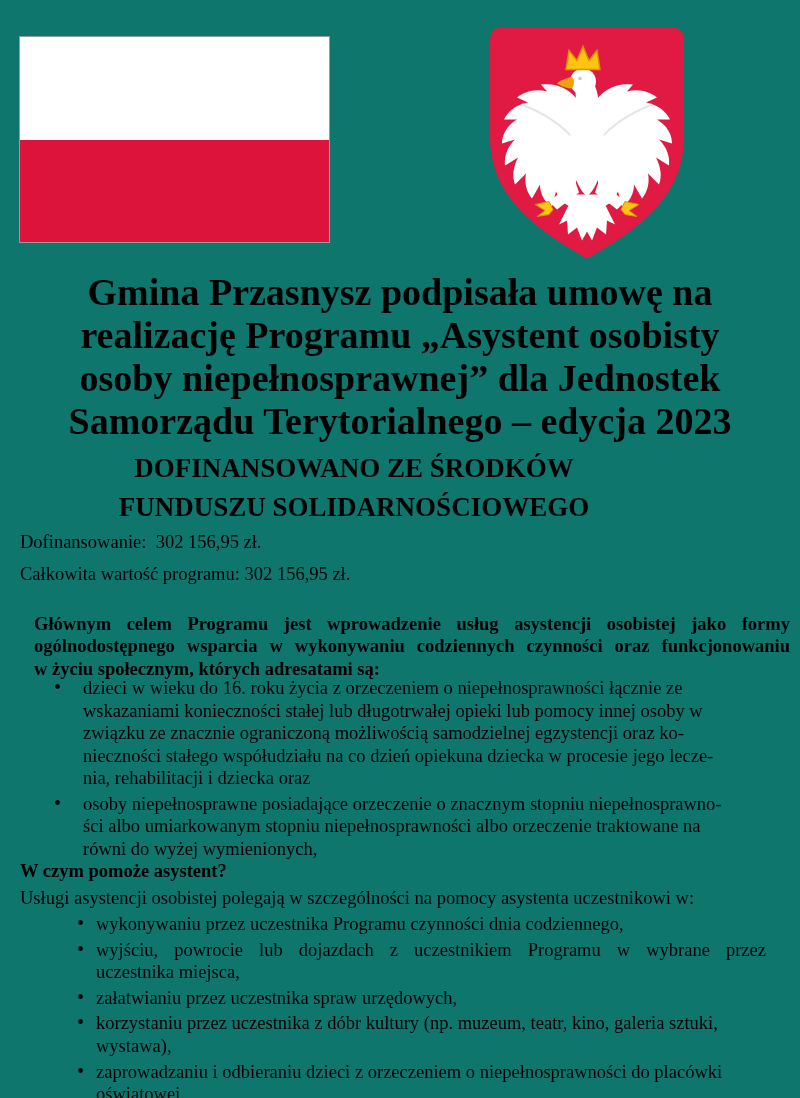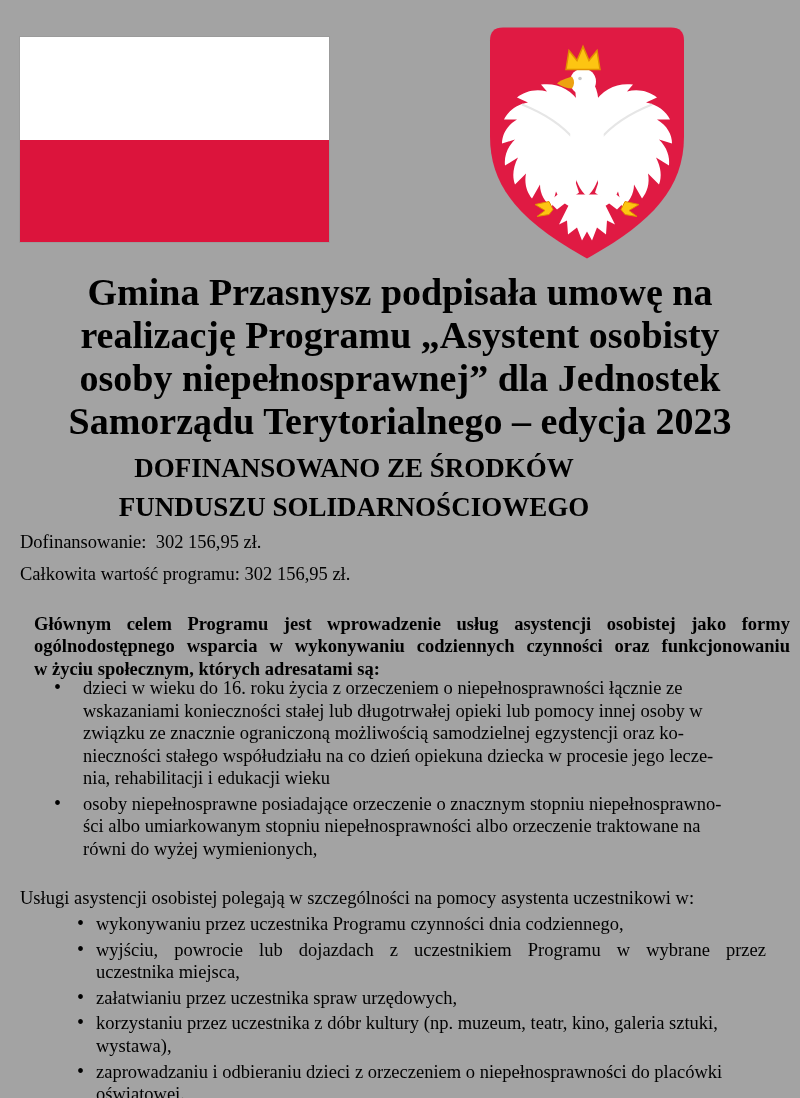--- a/index.html
+++ b/index.html
@@ -1,18 +1,18 @@
 <!DOCTYPE html>
 <html lang="pl"><head>
 <meta charset="utf-8">
 <style>
   html,body { margin:0; padding:0; background:#fff; }
   .page {
     position:relative; width:800px; height:1098px; margin:0 auto;
-    background:#a3a3a3; overflow:hidden; color:#000;
+    background:#0f766e; overflow:hidden; color:#000;
     font-family:"Liberation Serif","DejaVu Serif",serif;
   }
   
   .flag { position:absolute; left:19px; top:36px; width:311px; height:207px;
           border:1px solid #9b9b9b; box-sizing:border-box; }
   .flag-top { height:50%; background:#ffffff; }
   .flag-bottom { height:50%; background:#dc143c; }
   .emblem { position:absolute; left:487px; top:24px; width:200px; height:239px; }
 
   
@@ -108,33 +108,34 @@
   </div>
 
   <ul class="blist list1">
     <li>
       <span class="bullet">•</span>
       <div class="btext">
         <div>dzieci w wieku do 16. roku życia z orzeczeniem o niepełnosprawności łącznie ze</div>
         <div>wskazaniami konieczności stałej lub długotrwałej opieki lub pomocy innej osoby w</div>
         <div>związku ze znacznie ograniczoną możliwością samodzielnej egzystencji oraz ko-</div>
         <div>nieczności stałego współudziału na co dzień opiekuna dziecka w procesie jego lecze-</div>
-        <div>nia, rehabilitacji i edukacji wieku</div>
+        <div>nia, rehabilitacji i dziecka oraz</div>
       </div>
     </li>
     <li>
       <span class="bullet">•</span>
       <div class="btext">
         <div>osoby niepełnosprawne posiadające orzeczenie o znacznym stopniu niepełnosprawno-</div>
         <div>ści albo umiarkowanym stopniu niepełnosprawności albo orzeczenie traktowane na</div>
         <div>równi do wyżej wymienionych,</div>
       </div>
     </li>
   </ul>
 
+  <p class="pline bodytxt heading">W czym pomoże asystent?</p>
   <p class="pline bodytxt intro">Usługi asystencji osobistej polegają w szczególności na pomocy asystenta uczestnikowi w:</p>
 
   <ul class="blist list2">
     <li>
       <span class="bullet">•</span>
       <div class="btext">
         <div>wykonywaniu przez uczestnika Programu czynności dnia codziennego,</div>
       </div>
     </li>
     <li>

